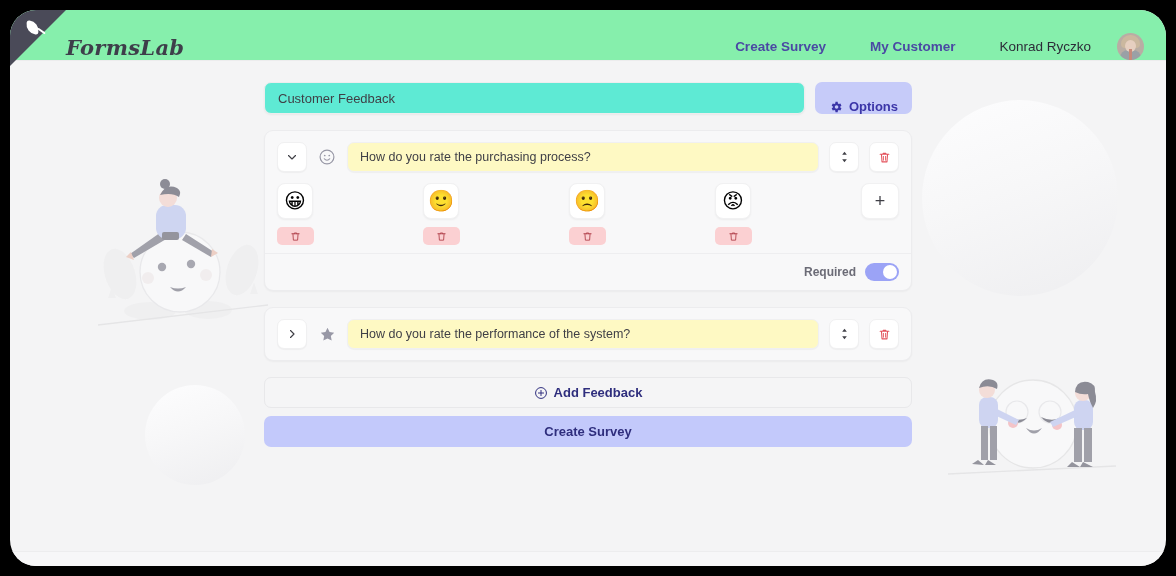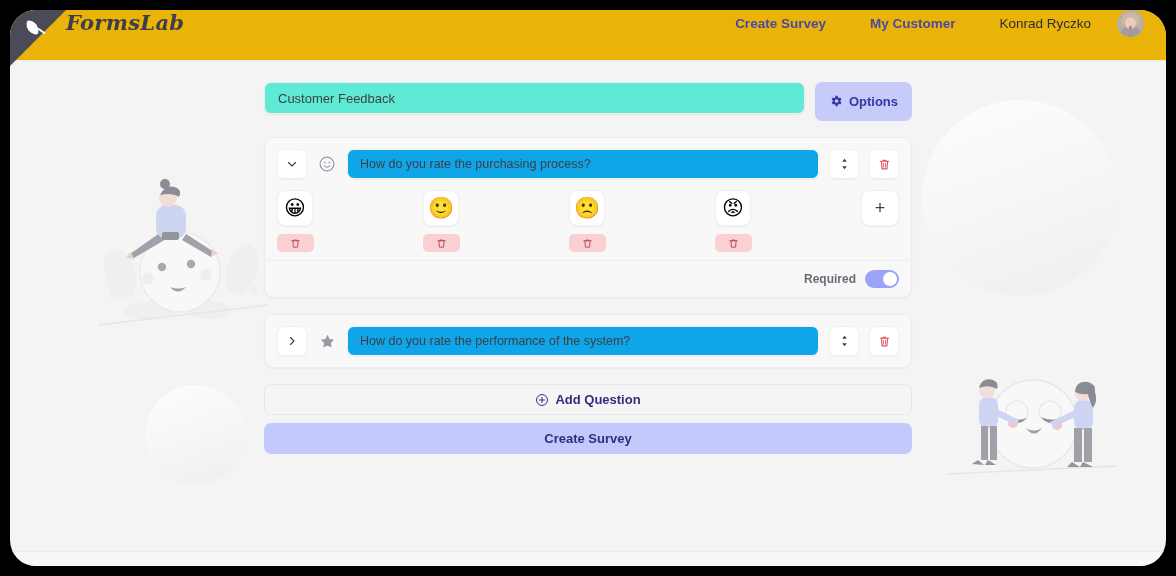--- a/index.html
+++ b/index.html
@@ -34,23 +34,23 @@
   .blob-bl { width: 100px; height: 100px; left: 135px; top: 375px; }
 
   
   .illus-left { position: absolute; left: 80px; top: 168px; width: 190px; height: 160px; opacity: .62; pointer-events: none;}
   .illus-right { position: absolute; left: 930px; top: 352px; width: 186px; height: 132px; opacity: .62; pointer-events: none;}
 
   
   header {
     position: relative;
     height: 51px;
-    background: #eab308;
+    background: #86efac;
     border-bottom: 1px solid #ececed;
-    display: flex; align-items: flex-start;
+    display: flex; align-items: flex-end;
     z-index: 5;
   }
   .logo {
     margin-left: 56px;
     font-family: "DejaVu Serif", serif;
     font-style: italic;
     font-weight: 700;
     font-size: 21px;
     color: #3e3e4a;
     letter-spacing: .3px;
@@ -138,22 +138,22 @@
     display: flex; align-items: center;
     padding: 0 13px;
     font-size: 13px;
     color: #3f3f46;
     box-shadow: 0 1px 2px rgba(16,16,24,.05);
   }
   .options-btn {
     background: #c6cbf9;
     border: none;
     border-radius: 7px;
-    padding: 12px 14px;
-    display: flex; align-items: flex-start; gap: 6px;
+    padding: 0 14px;
+    display: flex; align-items: flex-end; gap: 6px;
     font-size: 13px; font-weight: 700;
     color: #3b35a8;
     cursor: pointer;
     font-family: "Liberation Sans", sans-serif;
   }
 
   
   .qcard {
     margin-top: 16px;
     background: #f8f8f9;
@@ -177,21 +177,21 @@
     flex: 0 0 auto;
   }
   .icon-slot {
     width: 20px; height: 20px;
     display: flex; align-items: center; justify-content: center;
     flex: 0 0 auto;
   }
   .q-input {
     flex: 1;
     height: 30px;
-    background: #0ea5e9;
+    background: #fef9c3;
     border: 1px solid #f0f0f1;
     border-radius: 7px;
     display: flex; align-items: center;
     padding: 0 12px;
     font-size: 12.5px;
     color: #3f3f46;
     box-shadow: 0 1px 1px rgba(16,16,24,.04);
     overflow: hidden; white-space: nowrap;
   }
 
@@ -492,21 +492,21 @@
               </svg>
             </div>
           </div>
         </div>
 
         <button class="wide-btn add-q">
           <svg width="14" height="14" viewBox="0 0 24 24">
             <circle cx="12" cy="12" r="9.3" fill="none" stroke="#2f2e7d" stroke-width="1.7"></circle>
             <path d="M12 7.6v8.8M7.6 12h8.8" stroke="#2f2e7d" stroke-width="1.7" stroke-linecap="round"></path>
           </svg>
-          <span>Add Question</span>
+          <span>Add Feedback</span>
         </button>
 
         <button class="wide-btn create-s">
           <span>Create Survey</span>
         </button>
 
       </div>
     </main>
 
     <footer>

